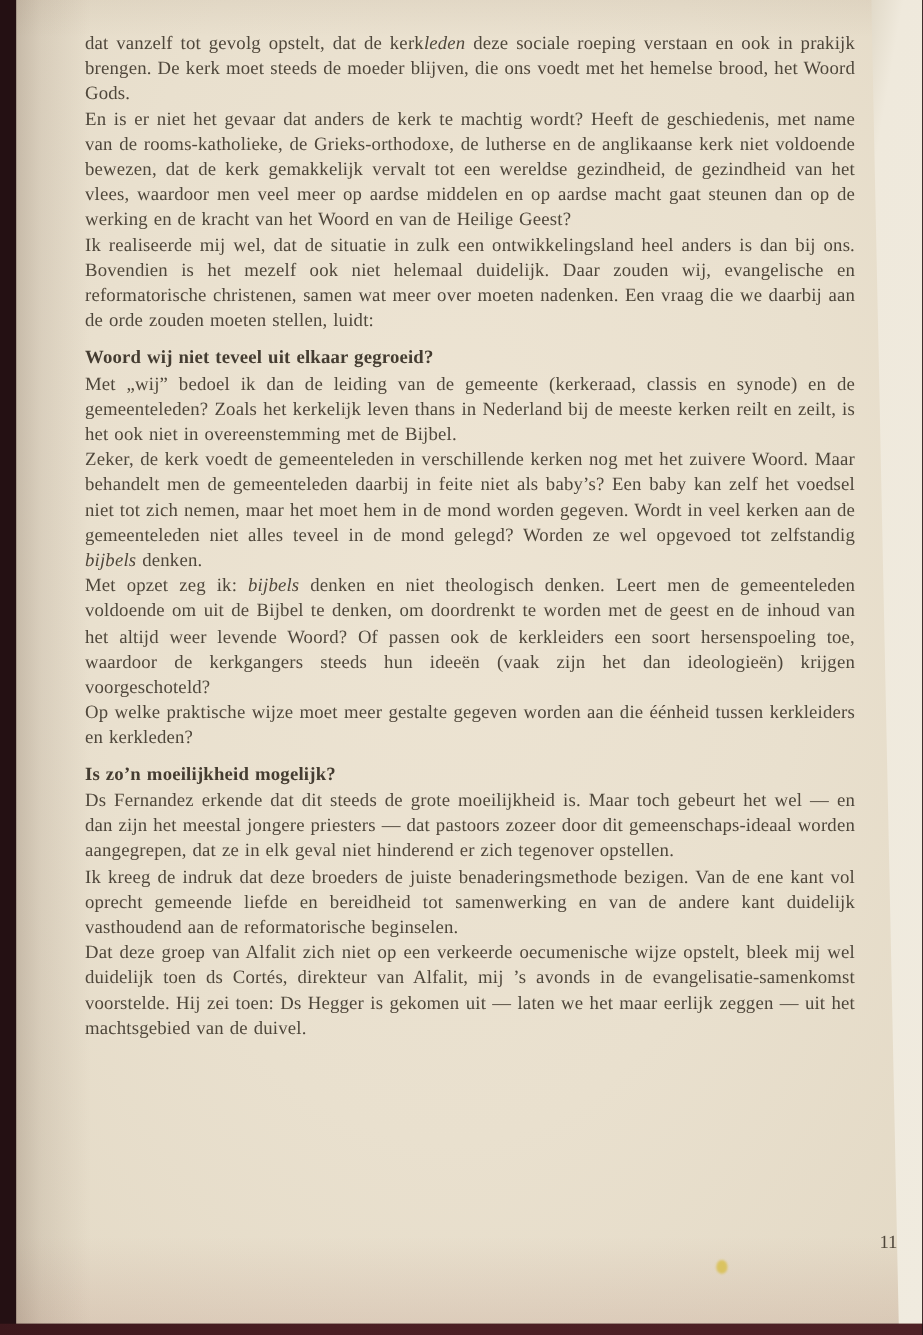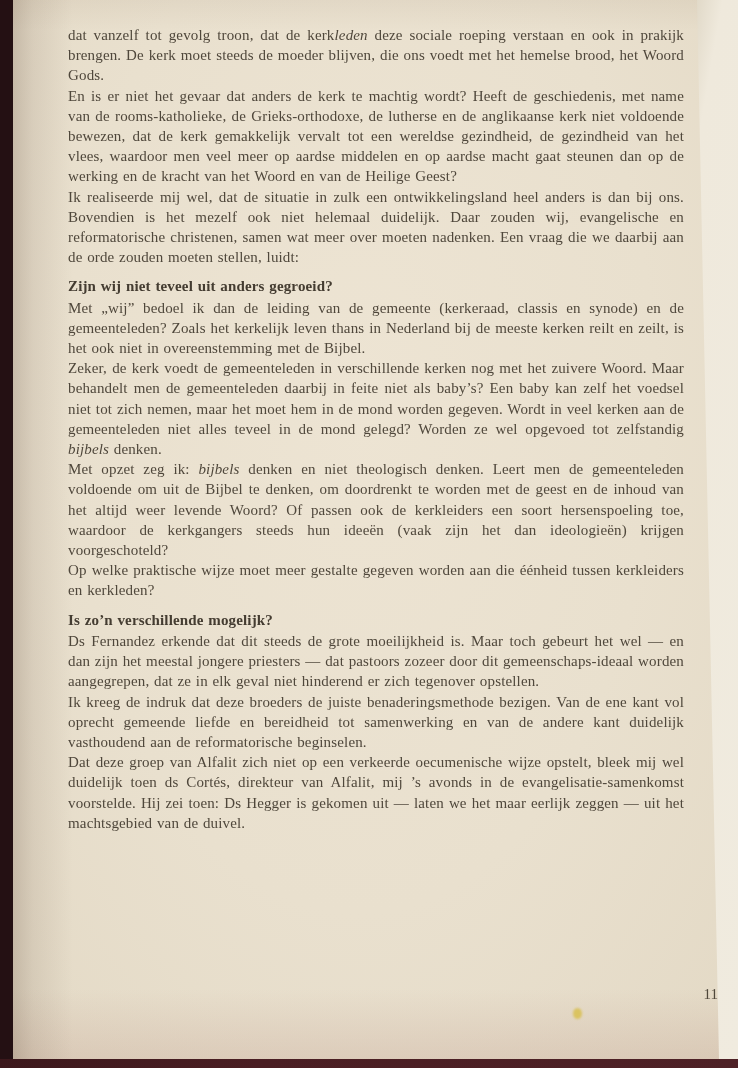--- a/index.html
+++ b/index.html
@@ -73,29 +73,29 @@
     opacity: 0.85;
   }
 </style>
 </head>
 <body>
 
 <div class="photo">
   <div class="page">
     <div class="page-right-edge"></div>
     <div class="text-block">
-        <p class="para"><span>dat vanzelf tot gevolg troon, dat de kerk</span><em>leden</em><span> deze sociale roeping verstaan en ook in prakijk brengen. De kerk moet steeds de moeder blijven, die ons voedt met het hemelse brood, het Woord Gods.</span></p>
+        <p class="para"><span>dat vanzelf tot gevolg opstelt, dat de kerk</span><em>leden</em><span> deze sociale roeping verstaan en ook in prakijk brengen. De kerk moet steeds de moeder blijven, die ons voedt met het hemelse brood, het Woord Gods.</span></p>
         <p class="para"><span>En is er niet het gevaar dat anders de kerk te machtig wordt? Heeft de geschiedenis, met name van de rooms-katholieke, de Grieks-orthodoxe, de lutherse en de anglikaanse kerk niet voldoende bewezen, dat de kerk gemakkelijk vervalt tot een wereldse gezindheid, de gezindheid van het vlees, waardoor men veel meer op aardse middelen en op aardse macht gaat steunen dan op de werking en de kracht van het Woord en van de Heilige Geest?</span></p>
         <p class="para"><span>Ik realiseerde mij wel, dat de situatie in zulk een ontwikkelingsland heel anders is dan bij ons. Bovendien is het mezelf ook niet helemaal duidelijk. Daar zouden wij, evangelische en reformatorische christenen, samen wat meer over moeten nadenken. Een vraag die we daarbij aan de orde zouden moeten stellen, luidt:</span></p>
-        <h2 class="heading">Zijn wij niet teveel uit anders gegroeid?</h2>
+        <h2 class="heading">Woord wij niet teveel uit elkaar gegroeid?</h2>
         <p class="para"><span>Met „wij” bedoel ik dan de leiding van de gemeente (kerkeraad, classis en synode) en de gemeenteleden? Zoals het kerkelijk leven thans in Nederland bij de meeste kerken reilt en zeilt, is het ook niet in overeenstemming met de Bijbel.</span></p>
         <p class="para"><span>Zeker, de kerk voedt de gemeenteleden in verschillende kerken nog met het zuivere Woord. Maar behandelt men de gemeenteleden daarbij in feite niet als baby’s? Een baby kan zelf het voedsel niet tot zich nemen, maar het moet hem in de mond worden gegeven. Wordt in veel kerken aan de gemeenteleden niet alles teveel in de mond gelegd? Worden ze wel opgevoed tot zelfstandig </span><em>bijbels</em><span> denken.</span></p>
         <p class="para"><span>Met opzet zeg ik: </span><em>bijbels</em><span> denken en niet theologisch denken. Leert men de gemeenteleden voldoende om uit de Bijbel te denken, om doordrenkt te worden met de geest en de inhoud van het altijd weer levende Woord? Of passen ook de kerkleiders een soort hersenspoeling toe, waardoor de kerkgangers steeds hun ideeën (vaak zijn het dan ideologieën) krijgen voorgeschoteld?</span></p>
         <p class="para"><span>Op welke praktische wijze moet meer gestalte gegeven worden aan die éénheid tussen kerkleiders en kerkleden?</span></p>
-        <h2 class="heading">Is zo’n verschillende mogelijk?</h2>
+        <h2 class="heading">Is zo’n moeilijkheid mogelijk?</h2>
         <p class="para"><span>Ds Fernandez erkende dat dit steeds de grote moeilijkheid is. Maar toch gebeurt het wel — en dan zijn het meestal jongere priesters — dat pastoors zozeer door dit gemeenschaps-ideaal worden aangegrepen, dat ze in elk geval niet hinderend er zich tegenover opstellen.</span></p>
         <p class="para"><span>Ik kreeg de indruk dat deze broeders de juiste benaderingsmethode bezigen. Van de ene kant vol oprecht gemeende liefde en bereidheid tot samenwerking en van de andere kant duidelijk vasthoudend aan de reformatorische beginselen.</span></p>
         <p class="para"><span>Dat deze groep van Alfalit zich niet op een verkeerde oecumenische wijze opstelt, bleek mij wel duidelijk toen ds Cortés, direkteur van Alfalit, mij ’s avonds in de evangelisatie-samenkomst voorstelde. Hij zei toen: Ds Hegger is gekomen uit — laten we het maar eerlijk zeggen — uit het machtsgebied van de duivel.</span></p>
       </div>
     <div class="page-number">11</div>
     <div class="yellow-speck"></div>
   </div>
   <div class="bottom-strip"></div>
 </div>
 

